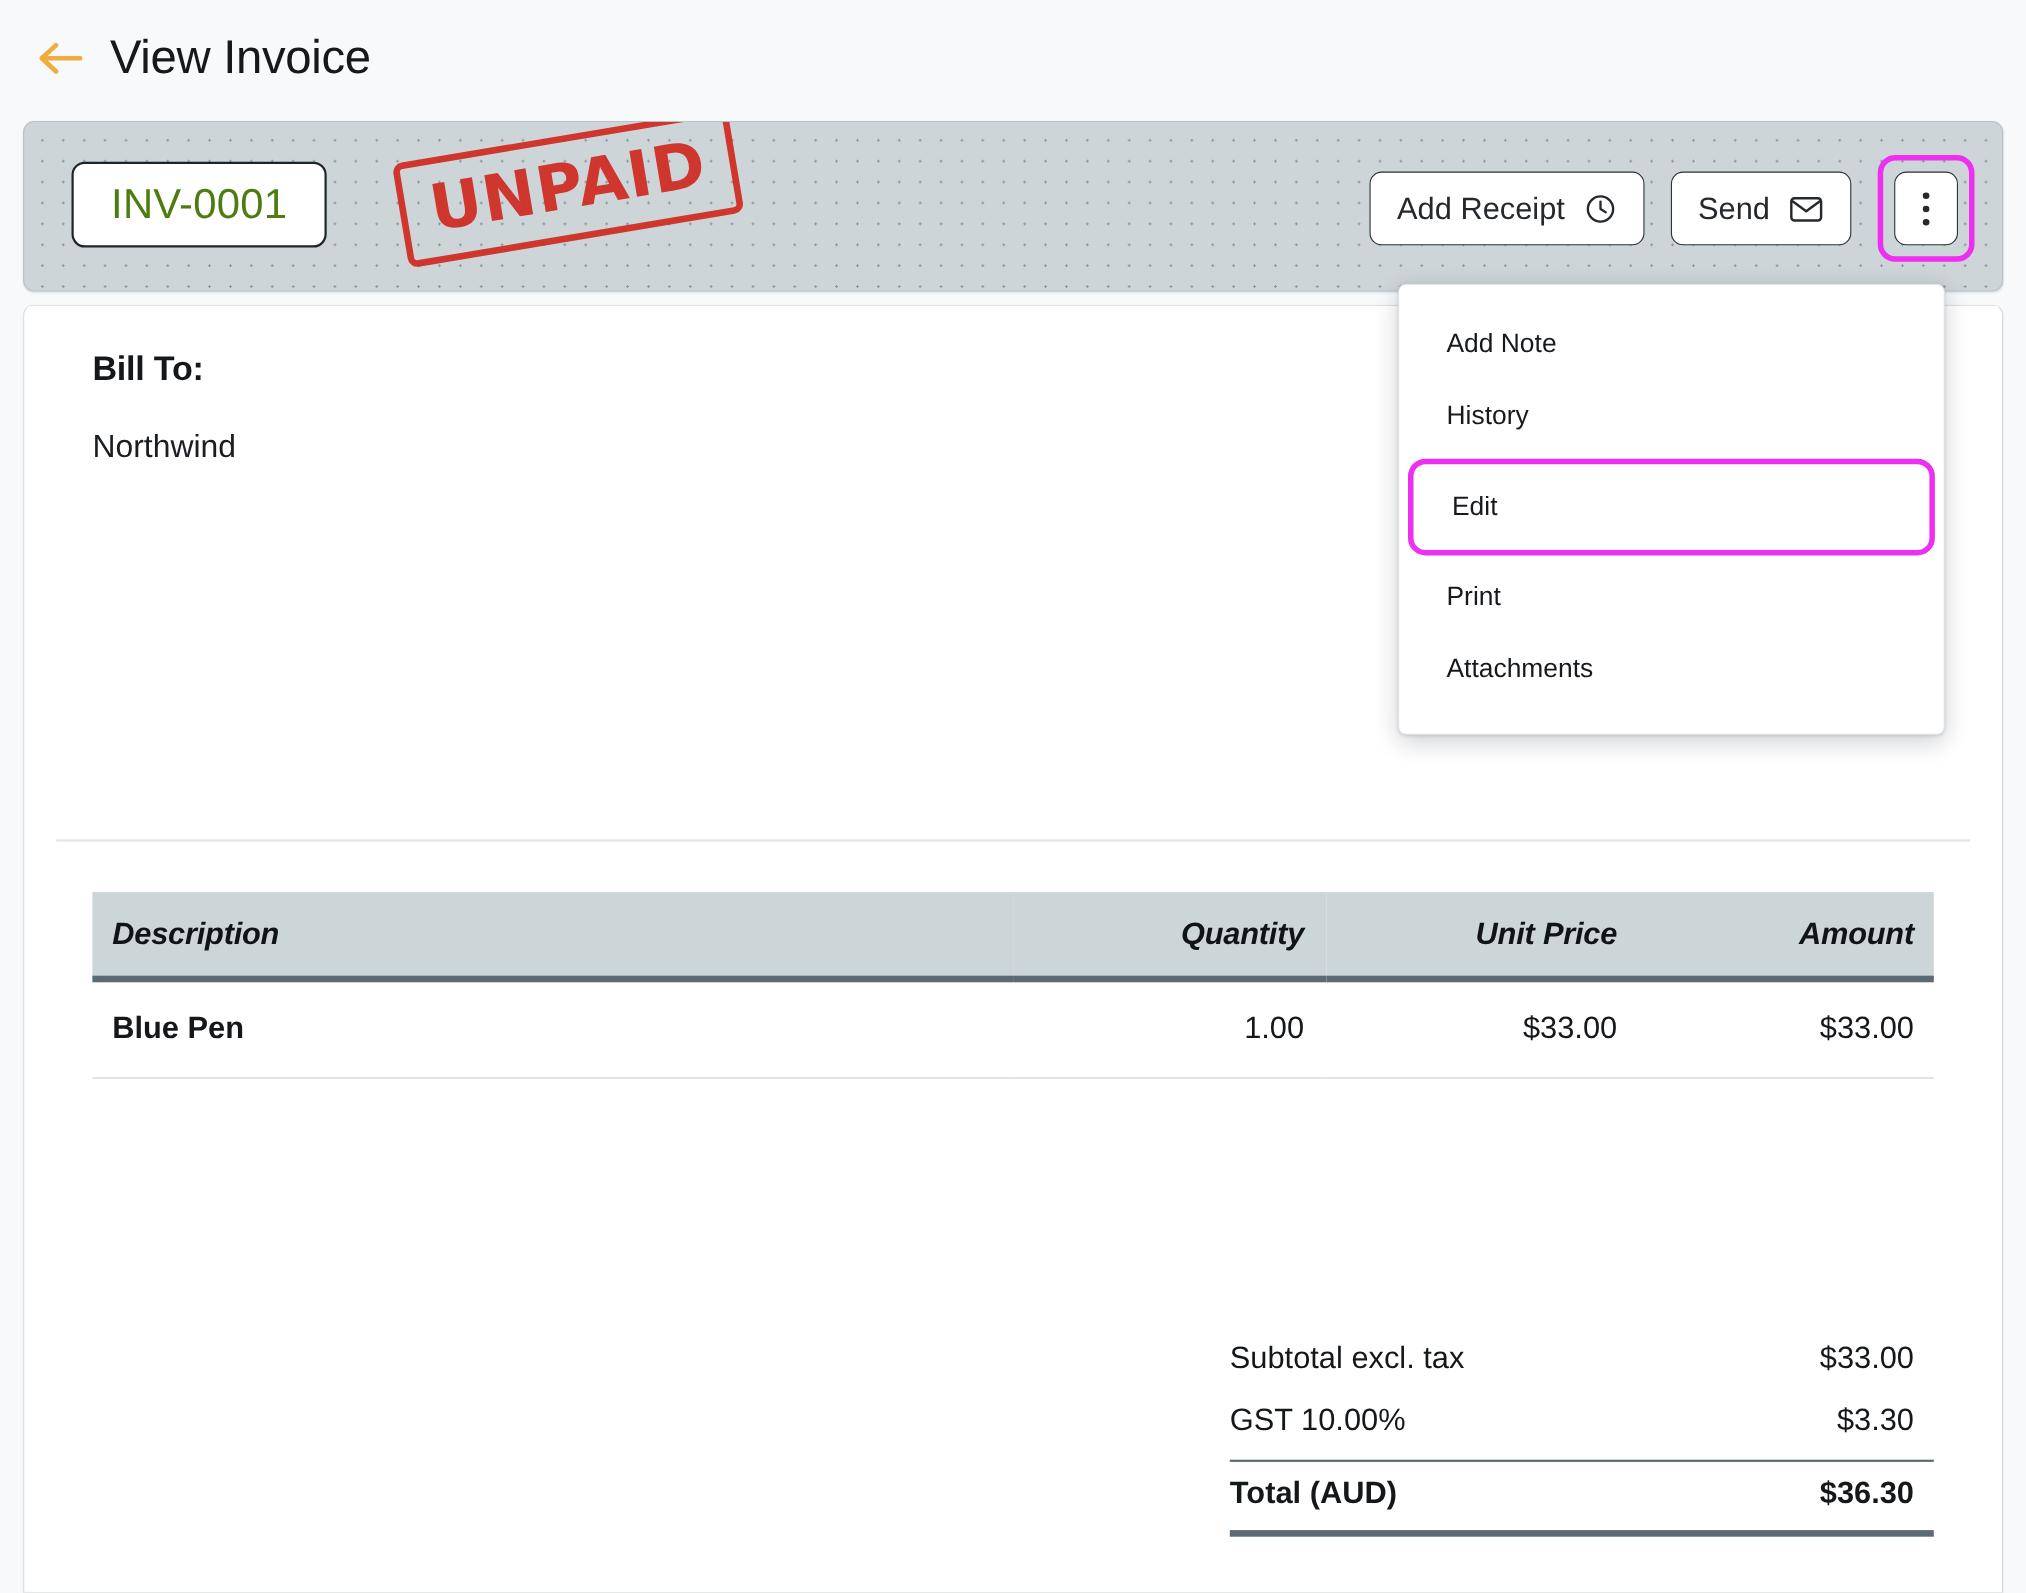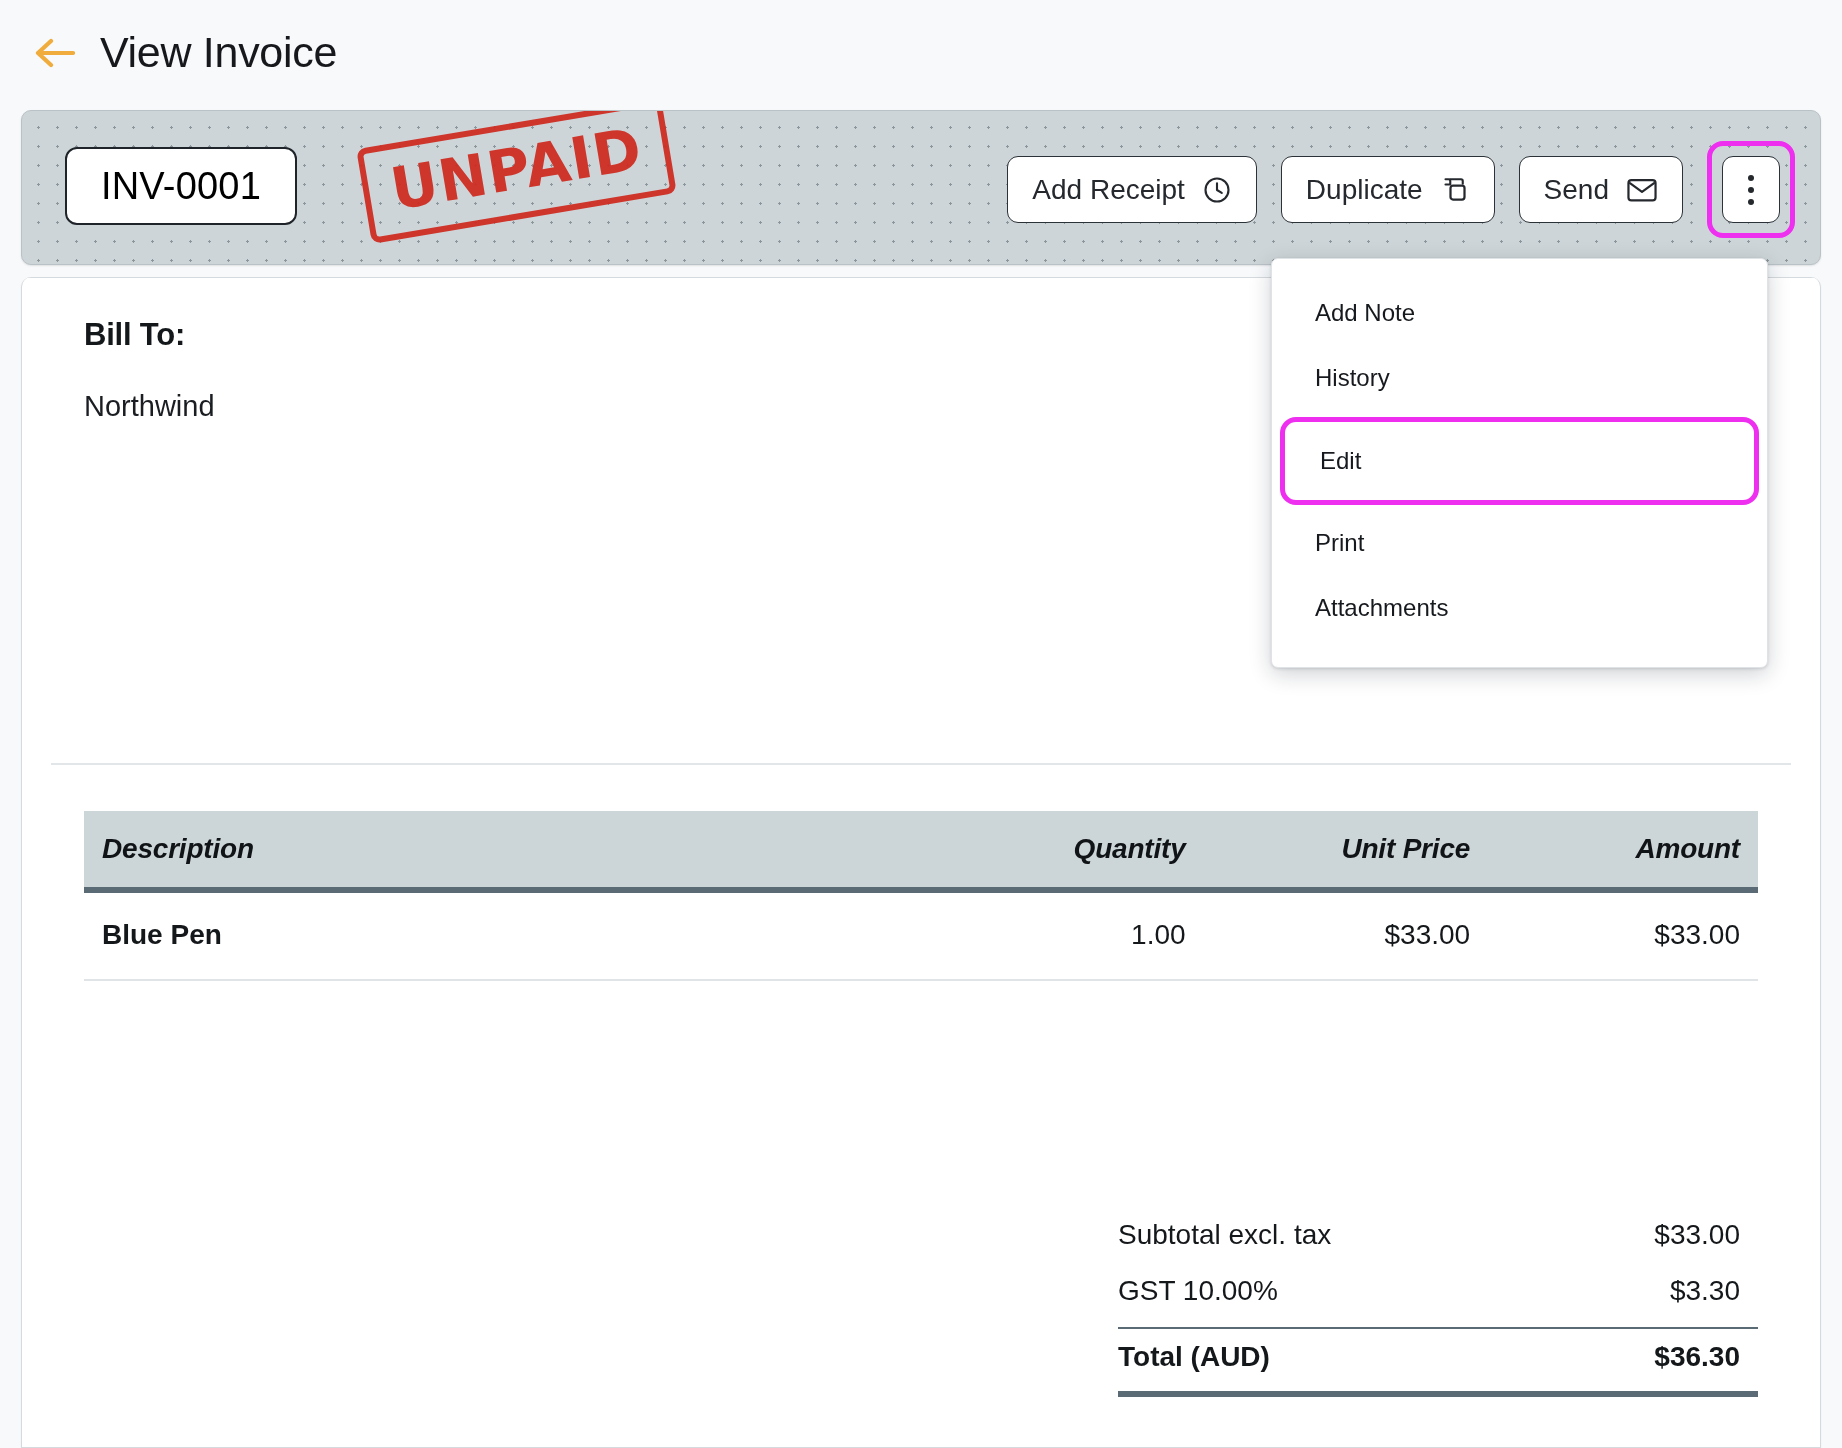--- a/index.html
+++ b/index.html
@@ -69,21 +69,21 @@
     left: 43px; top: 36px;
     width: 232px;
     height: 78px;
     background: #ffffff;
     border: 2.5px solid #1e2429;
     border-radius: 12px;
     display: flex;
     align-items: center;
     justify-content: center;
     font-size: 38px;
-    color: #000000;
+    color: #4d7c0f;
     letter-spacing: 0.2px;
   }
   .stamp {
     position: absolute;
     left: 340px; top: 12px;
     transform: rotate(-9.5deg);
     border: 6px solid #cf2a20;
     border-radius: 9px;
     padding: 6px 22px 10px 22px;
     color: #cf2a20;
@@ -294,28 +294,20 @@
     <div class="banner-actions">
 
       <div class="btn">
         <span>Add Receipt</span>
         <svg width="30" height="30" viewBox="0 0 24 24">
           <circle cx="12" cy="12" r="9.2" fill="none" stroke="#25292e" stroke-width="1.7"></circle>
           <path d="M12 6.6 V12 L15.8 14.3" fill="none" stroke="#25292e" stroke-width="1.7" stroke-linecap="round" stroke-linejoin="round"></path>
         </svg>
       </div>
 
-      <div class="btn">
-        <span>Duplicate</span>
-        <svg width="30" height="30" viewBox="0 0 24 24">
-          <path d="M8.2 3.4 h8.6 a1.4 1.4 0 0 1 1.4 1.4 v2.2" fill="none" stroke="#25292e" stroke-width="1.7" stroke-linecap="round"></path>
-          <path d="M4.4 7.6 h3.8 V4.8 a1.4 1.4 0 0 0 -1.4 -1.4 h-2.4" fill="none" stroke="#25292e" stroke-width="1.7" stroke-linecap="round"></path>
-          <rect x="8.4" y="8.4" width="11.2" height="11.2" rx="2" fill="none" stroke="#25292e" stroke-width="1.8"></rect>
-        </svg>
-      </div>
 
       <div class="btn">
         <span>Send</span>
         <svg width="32" height="28" viewBox="0 0 26 22">
           <rect x="2" y="3" width="22" height="16.5" rx="2.4" fill="none" stroke="#25292e" stroke-width="1.8"></rect>
           <path d="M3.2 5.4 L13 12.6 L22.8 5.4" fill="none" stroke="#25292e" stroke-width="1.8" stroke-linecap="round" stroke-linejoin="round"></path>
         </svg>
       </div>
 
       <div class="kebab-wrap">

